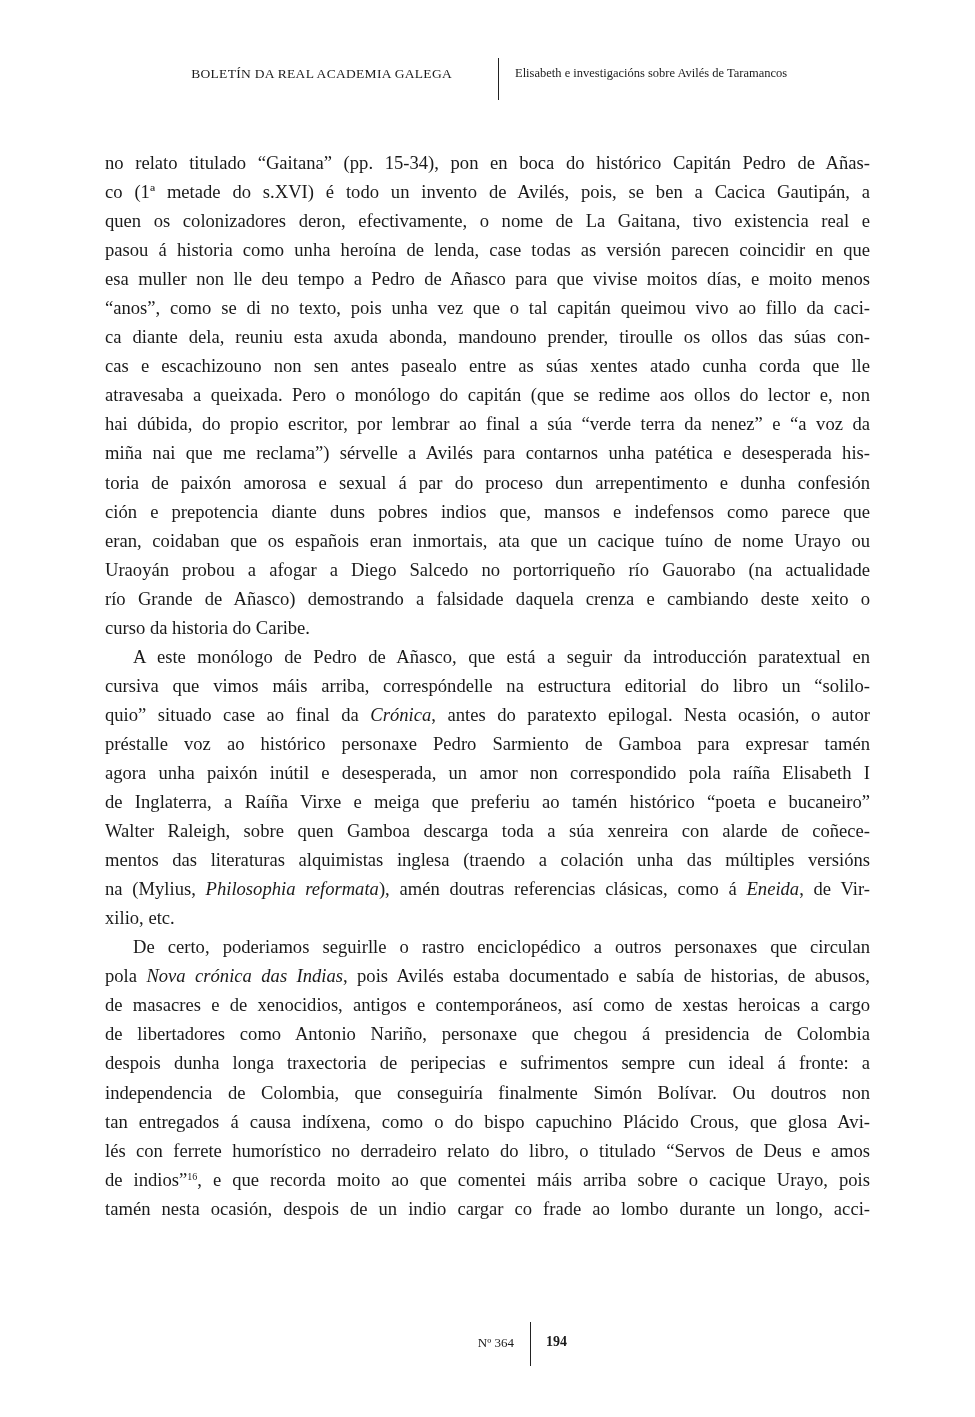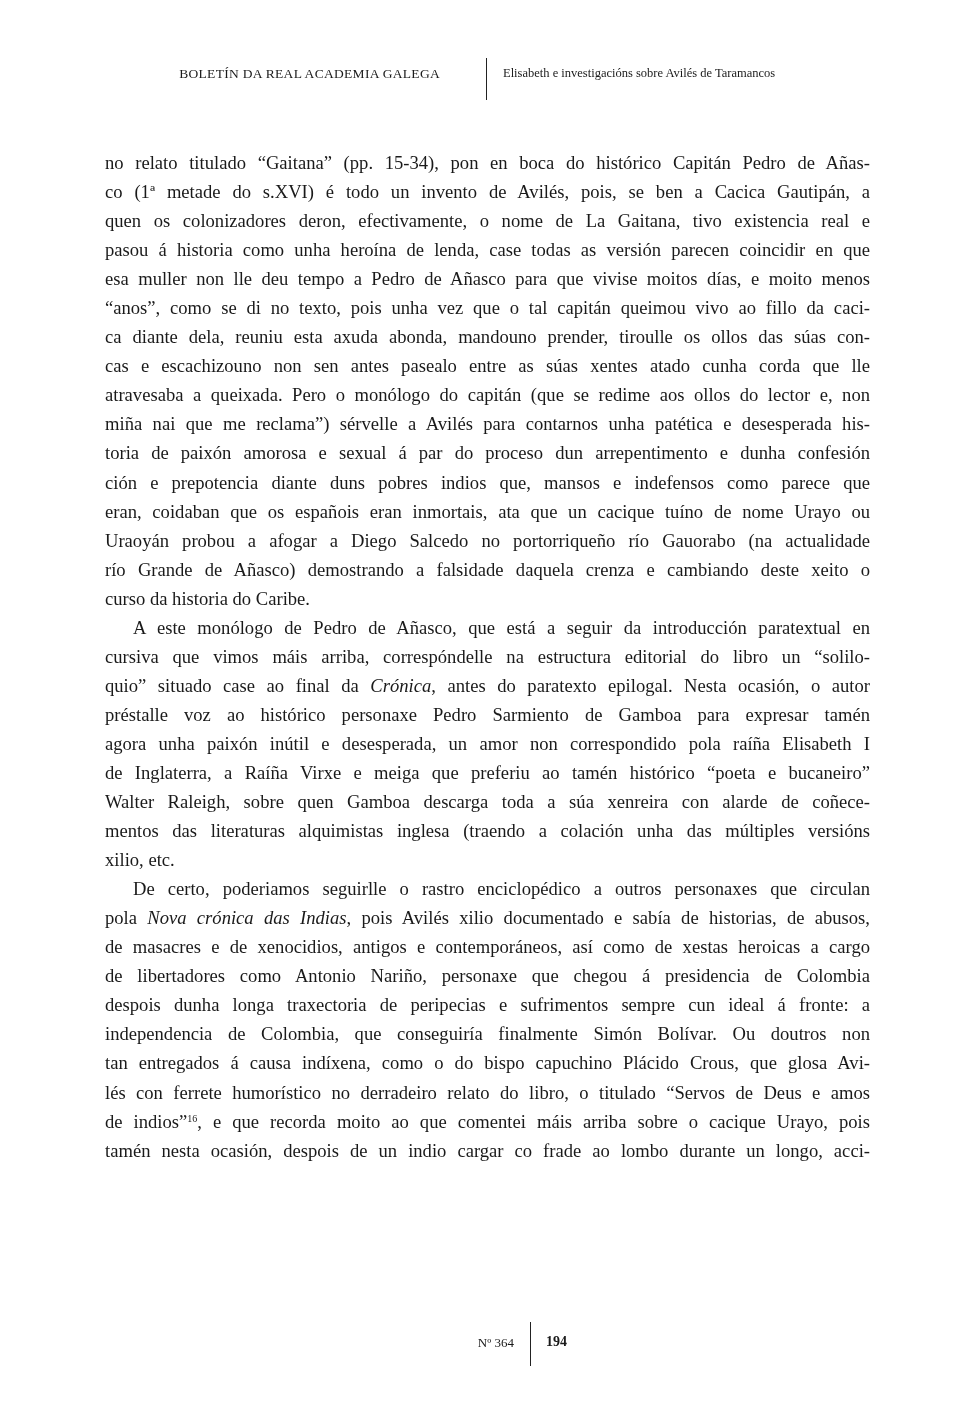--- a/index.html
+++ b/index.html
@@ -1,17 +1,17 @@
 <!DOCTYPE html>
 <html><head>
 <meta charset="utf-8">
 <style>
   html, body { margin: 0; padding: 0; background: #ffffff; }
   body { width: 975px; height: 1417px; position: relative; overflow: hidden; font-family: "Liberation Serif", "DejaVu Serif", serif; color: #1a1a1a; }
-  .header { position: absolute; top: 58px; left: 0; width: 945px; height: 42px; }
+  .header { position: absolute; top: 58px; left: 12px; width: 945px; height: 42px; }
   .header .left { position: absolute; right: 505px; top: 8px; font-size: 13.5px; letter-spacing: 0.3px; white-space: nowrap; }
   .header .rule { position: absolute; left: 486px; top: 0; width: 1px; height: 42px; background: #222; }
   .header .right { position: absolute; left: 503px; top: 8px; font-size: 12.5px; white-space: nowrap; }
   .body-text { position: absolute; left: 105px; top: 148px; width: 765px; font-size: 18.6px; line-height: 29.05px; }
   .line { display: block; white-space: nowrap; text-align: justify; text-align-last: justify; height: 29.05px; }
   .line.last { text-align-last: left; }
   .line.indent { padding-left: 28px; }
   i { }
   sup { font-size: 10px; vertical-align: 6px; line-height: 0; }
   .footer { position: absolute; top: 1322px; left: 0; width: 975px; height: 44px; margin-left: 44px; }
@@ -31,40 +31,42 @@
 <div class="body-text">
   <span class="line">no relato titulado “Gaitana” (pp. 15-34), pon en boca do histórico Capitán Pedro de Añas-</span>
   <span class="line">co (1ª metade do s.XVI) é todo un invento de Avilés, pois, se ben a Cacica Gautipán, a</span>
   <span class="line">quen os colonizadores deron, efectivamente, o nome de La Gaitana, tivo existencia real e</span>
   <span class="line">pasou á historia como unha heroína de lenda, case todas as versión parecen coincidir en que</span>
   <span class="line">esa muller non lle deu tempo a Pedro de Añasco para que vivise moitos días, e moito menos</span>
   <span class="line">“anos”, como se di no texto, pois unha vez que o tal capitán queimou vivo ao fillo da caci-</span>
   <span class="line">ca diante dela, reuniu esta axuda abonda, mandouno prender, tiroulle os ollos das súas con-</span>
   <span class="line">cas e escachizouno non sen antes pasealo entre as súas xentes atado cunha corda que lle</span>
   <span class="line">atravesaba a queixada. Pero o monólogo do capitán (que se redime aos ollos do lector e, non</span>
+  <span class="line">hai dúbida, do propio escritor, por lembrar ao final a súa “verde terra da nenez” e “a voz da</span>
   <span class="line">miña nai que me reclama”) sérvelle a Avilés para contarnos unha patética e desesperada his-</span>
   <span class="line">toria de paixón amorosa e sexual á par do proceso dun arrepentimento e dunha confesión</span>
   <span class="line">ción e prepotencia diante duns pobres indios que, mansos e indefensos como parece que</span>
   <span class="line">eran, coidaban que os españois eran inmortais, ata que un cacique tuíno de nome Urayo ou</span>
   <span class="line">Uraoyán probou a afogar a Diego Salcedo no portorriqueño río Gauorabo (na actualidade</span>
   <span class="line">río Grande de Añasco) demostrando a falsidade daquela crenza e cambiando deste xeito o</span>
   <span class="line last">curso da historia do Caribe.</span>
 
   <span class="line indent">A este monólogo de Pedro de Añasco, que está a seguir da introducción paratextual en</span>
   <span class="line">cursiva que vimos máis arriba, correspóndelle na estructura editorial do libro un “solilo-</span>
   <span class="line"><span>quio” situado case ao final da </span><i>Crónica</i><span>, antes do paratexto epilogal. Nesta ocasión, o autor</span></span>
   <span class="line">préstalle voz ao histórico personaxe Pedro Sarmiento de Gamboa para expresar tamén</span>
   <span class="line">agora unha paixón inútil e desesperada, un amor non correspondido pola raíña Elisabeth I</span>
   <span class="line">de Inglaterra, a Raíña Virxe e meiga que preferiu ao tamén histórico “poeta e bucaneiro”</span>
   <span class="line">Walter Raleigh, sobre quen Gamboa descarga toda a súa xenreira con alarde de coñece-</span>
   <span class="line">mentos das literaturas alquimistas inglesa (traendo a colación unha das múltiples versións</span>
+  <span class="line"><span>na (Mylius, </span><i>Philosophia reformata</i><span>), amén doutras referencias clásicas, como á </span><i>Eneida</i><span>, de Vir-</span></span>
   <span class="line last">xilio, etc.</span>
 
   <span class="line indent">De certo, poderiamos seguirlle o rastro enciclopédico a outros personaxes que circulan</span>
-  <span class="line"><span>pola </span><i>Nova crónica das Indias</i><span>, pois Avilés xilio documentado e sabía de historias, de abusos,</span></span>
+  <span class="line"><span>pola </span><i>Nova crónica das Indias</i><span>, pois Avilés estaba documentado e sabía de historias, de abusos,</span></span>
   <span class="line">de masacres e de xenocidios, antigos e contemporáneos, así como de xestas heroicas a cargo</span>
   <span class="line">de libertadores como Antonio Nariño, personaxe que chegou á presidencia de Colombia</span>
   <span class="line">despois dunha longa traxectoria de peripecias e sufrimentos sempre cun ideal á fronte: a</span>
   <span class="line">independencia de Colombia, que conseguiría finalmente Simón Bolívar. Ou doutros non</span>
   <span class="line">tan entregados á causa indíxena, como o do bispo capuchino Plácido Crous, que glosa Avi-</span>
   <span class="line">lés con ferrete humorístico no derradeiro relato do libro, o titulado “Servos de Deus e amos</span>
   <span class="line"><span>de indios”</span><sup>16</sup><span>, e que recorda moito ao que comentei máis arriba sobre o cacique Urayo, pois</span></span>
   <span class="line">tamén nesta ocasión, despois de un indio cargar co frade ao lombo durante un longo, acci-</span>
 </div>
 

